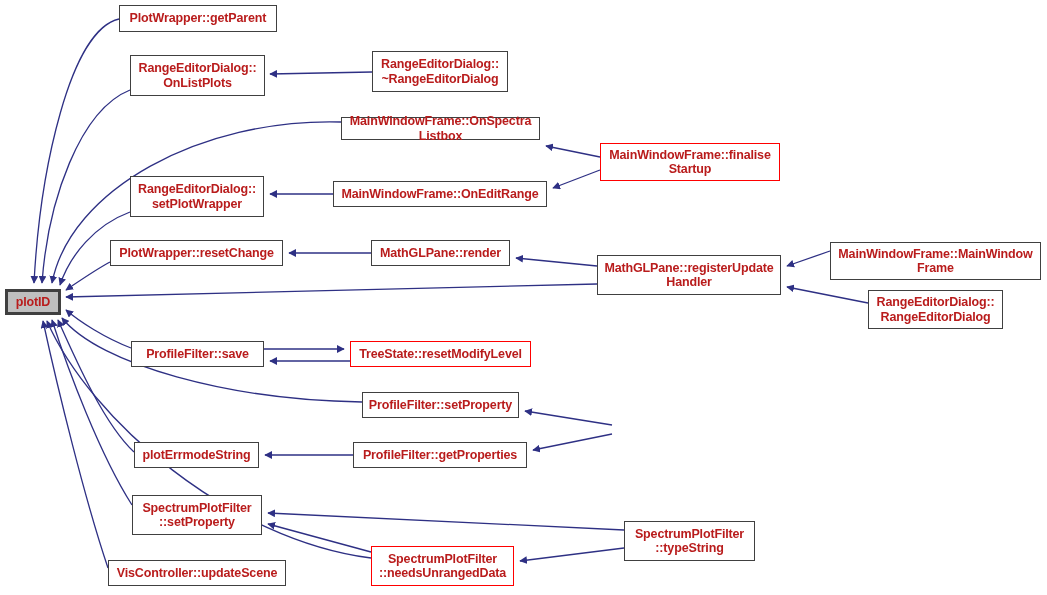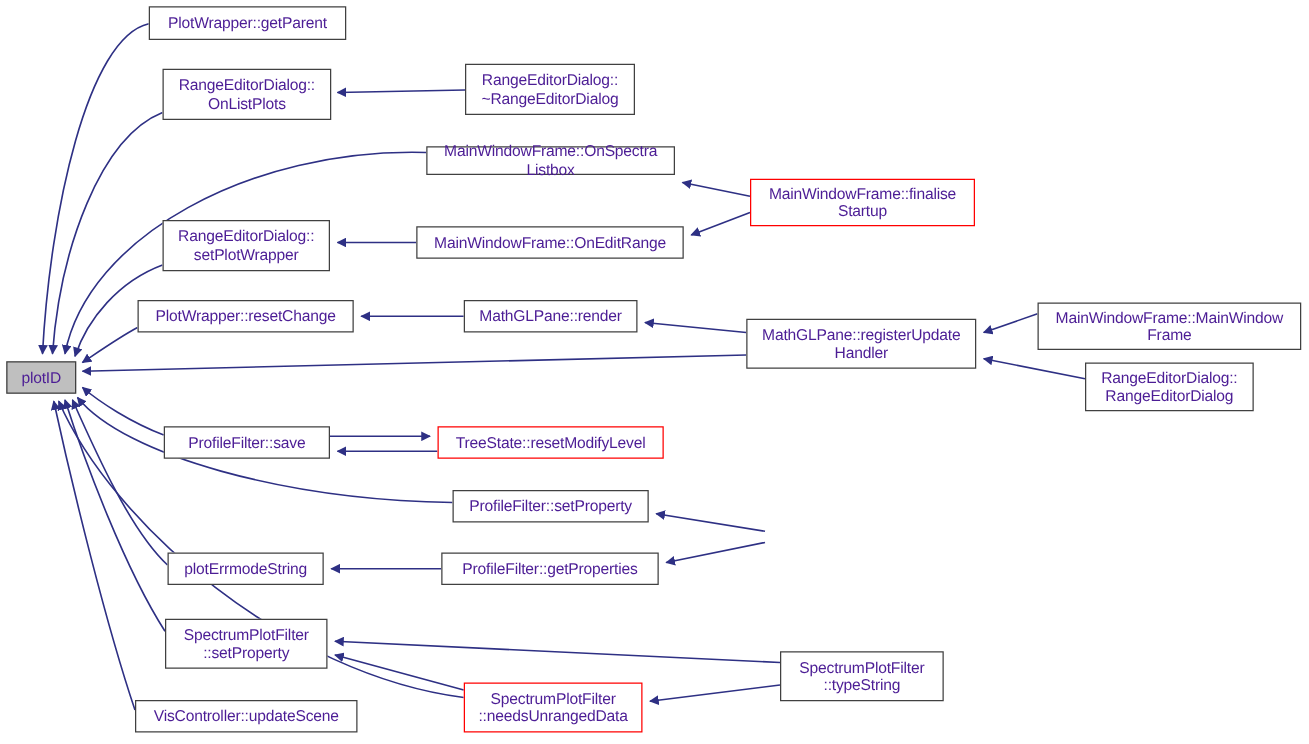--- a/index.html
+++ b/index.html
@@ -21,34 +21,35 @@
   }
   .node{
     position:absolute;
     box-sizing:border-box;
     display:flex;
     align-items:center;
     justify-content:center;
     text-align:center;
     background:#ffffff;
     border:1px solid #404040;
-    color:#4c1d95;
+    color:#b91c1c;
     font-size:12.5px;
     line-height:14.5px;
     letter-spacing:-0.15px;
     white-space:pre-line;
     padding:0 3px;
     z-index:2;
+    font-weight:bold;
   }
   .node.red{
     border:1px solid #ff0000;
   }
   .node.focus{
     background:#bfbfbf;
-    border:1px solid #404040;
+    border:3px solid #404040;
   }
   .node .label{
     display:block;
     width:100%;
     white-space:pre-line;
   }
 </style>
 </head>
 <body>
 

